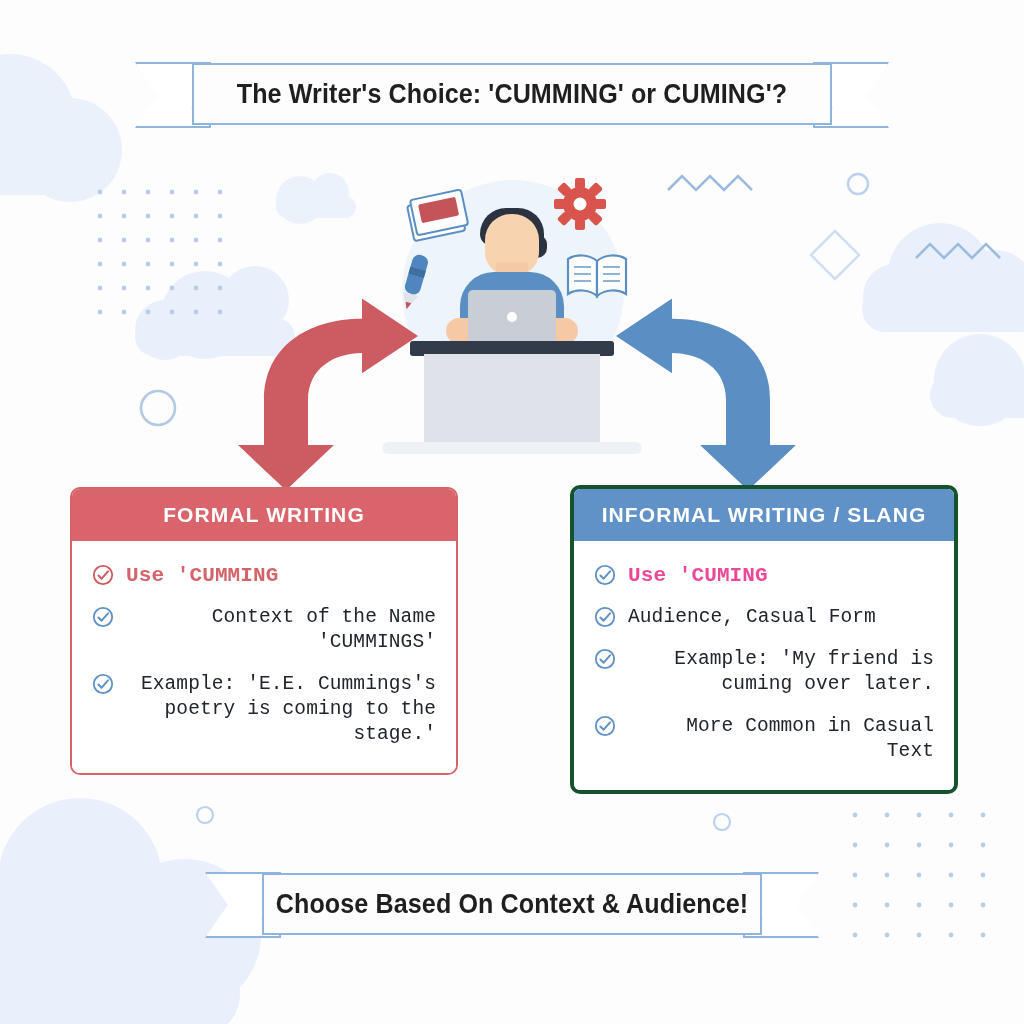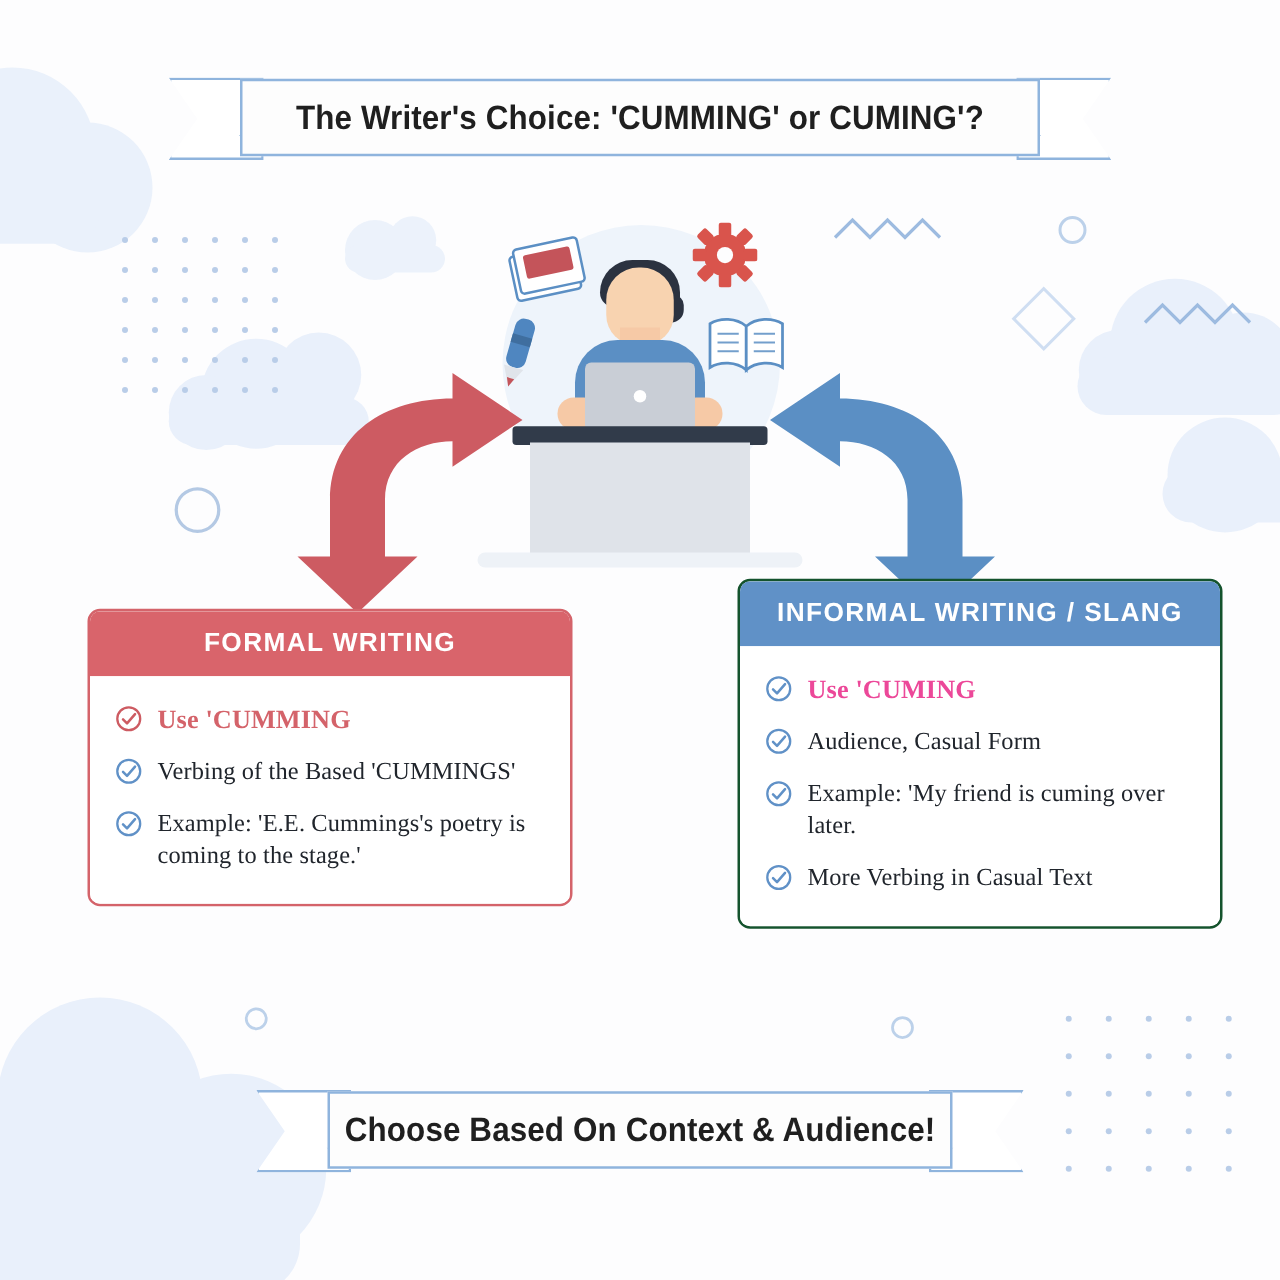--- a/index.html
+++ b/index.html
@@ -240,44 +240,44 @@
   }
   .bullet:last-child { margin-bottom: 0; }
   .bullet .chk {
     flex: 0 0 auto;
     width: 22px;
     height: 22px;
     margin-right: 12px;
     margin-top: 1px;
   }
   .bullet .btxt {
-    font-family: Liberation Serif, serif;
+    font-family: Liberation Mono, monospace;
     font-size: 19.5px;
     line-height: 25px;
     color: #20252c;
     letter-spacing: .1px;
+    text-align: right;
   }
   .bullet.accent .btxt {
     font-weight: bold;
     font-size: 21px;
   }
 
   #card-left {
     left: 70px;
     top: 487px;
     border: 2px solid #d4636a;
   }
   #card-left .card-head { background: #d9646b; }
   #card-left .bullet.accent .btxt { color: #d4636a; }
 
   #card-right {
     left: 570px;
-    top: 463px;
-    border: 2px solid #14532d;
-    margin-left: 20px;
+    top: 485px;
+    border: 4px solid #14532d;
   }
   #card-right .card-head { background: #6091c7; }
   #card-right .bullet.accent .btxt { color: #ec4899; }
 </style>
 </head>
 <body>
 
 <div id="stage">
 
   <div class="bg-layer">
@@ -495,21 +495,21 @@
           <polyline points="7,12.5 10.5,16 17.5,8" fill="none" stroke="#cd5b62" stroke-width="2.2" stroke-linecap="round" stroke-linejoin="round"></polyline>
         </svg>
         <span class="btxt">Use 'CUMMING</span>
       </div>
 
       <div class="bullet">
         <svg class="chk" viewBox="0 0 24 24">
           <circle cx="12" cy="12" r="10" fill="none" stroke="#6091c7" stroke-width="2"></circle>
           <polyline points="7,12.5 10.5,16 17.5,8" fill="none" stroke="#6091c7" stroke-width="2.2" stroke-linecap="round" stroke-linejoin="round"></polyline>
         </svg>
-        <span class="btxt">Verbing of the Based 'CUMMINGS'</span>
+        <span class="btxt">Context of the Name 'CUMMINGS'</span>
       </div>
 
       <div class="bullet">
         <svg class="chk" viewBox="0 0 24 24">
           <circle cx="12" cy="12" r="10" fill="none" stroke="#6091c7" stroke-width="2"></circle>
           <polyline points="7,12.5 10.5,16 17.5,8" fill="none" stroke="#6091c7" stroke-width="2.2" stroke-linecap="round" stroke-linejoin="round"></polyline>
         </svg>
         <span class="btxt">Example: 'E.E. Cummings's poetry is coming to the stage.'</span>
       </div>
 
@@ -545,21 +545,21 @@
           <polyline points="7,12.5 10.5,16 17.5,8" fill="none" stroke="#6091c7" stroke-width="2.2" stroke-linecap="round" stroke-linejoin="round"></polyline>
         </svg>
         <span class="btxt">Example: 'My friend is cuming over later.</span>
       </div>
 
       <div class="bullet">
         <svg class="chk" viewBox="0 0 24 24">
           <circle cx="12" cy="12" r="10" fill="none" stroke="#6091c7" stroke-width="2"></circle>
           <polyline points="7,12.5 10.5,16 17.5,8" fill="none" stroke="#6091c7" stroke-width="2.2" stroke-linecap="round" stroke-linejoin="round"></polyline>
         </svg>
-        <span class="btxt">More Verbing in Casual Text</span>
+        <span class="btxt">More Common in Casual Text</span>
       </div>
 
     </div>
   </div>
 
   <div class="ribbon" id="ribbon-bottom">
     <div class="tail left"></div>
     <div class="tail right"></div>
     <div class="fold left"></div>
     <div class="fold right"></div>

